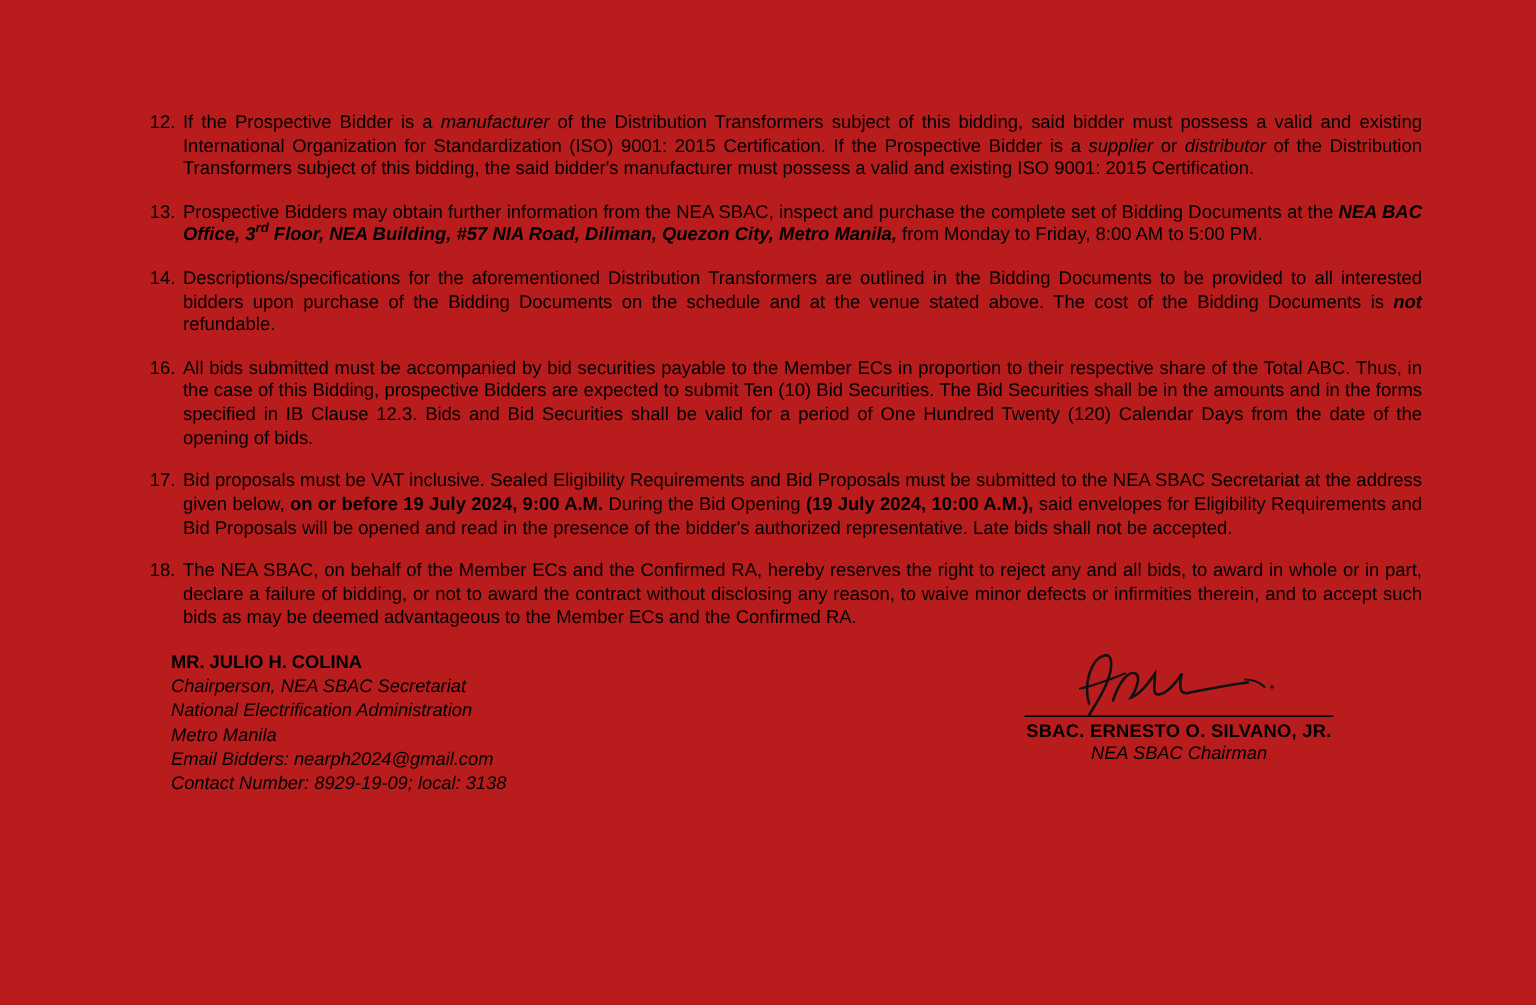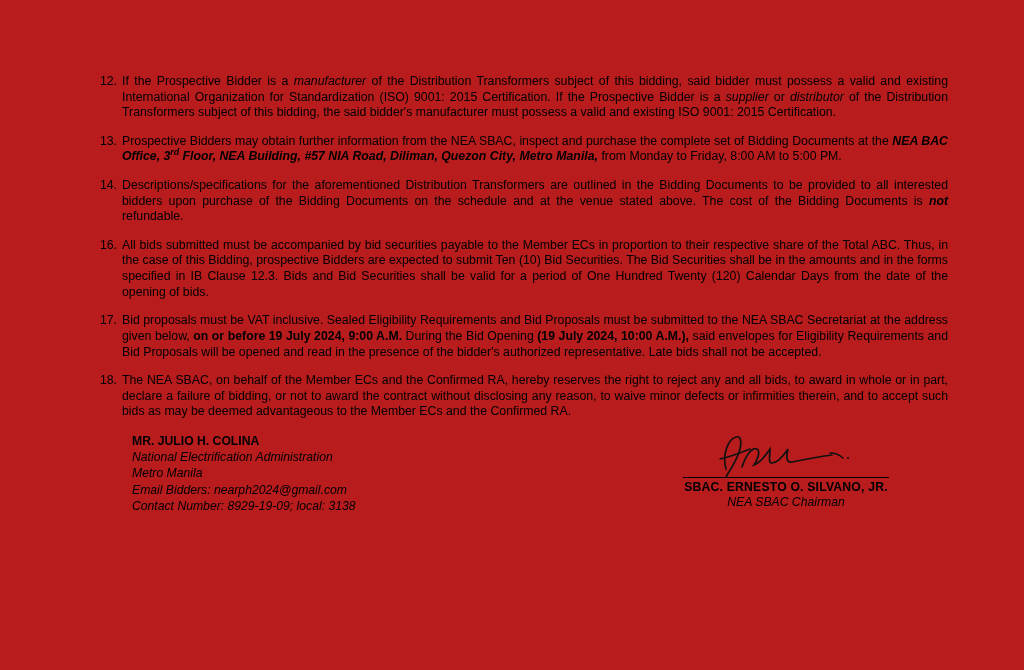--- a/index.html
+++ b/index.html
@@ -49,21 +49,21 @@
   .clause-text .bi { font-weight: bold; font-style: italic; }
   sup { font-size: 0.72em; vertical-align: super; line-height: 0; }
 
   .signature-area {
     position: relative;
     margin-top: 4px;
     min-height: 110px;
   }
   .left-block {
     position: absolute;
-    left: 36px;
+    left: 18px;
     top: 0;
     font-size: 12.2px;
     line-height: 1.33;
   }
   .left-block .name {
     font-weight: bold;
   }
   .left-block .it {
     font-style: italic;
   }
@@ -124,20 +124,21 @@
         <div class="clause-num">17.</div>
         <div class="clause-text">Bid proposals must be VAT inclusive. Sealed Eligibility Requirements and Bid Proposals must be submitted to the NEA SBAC Secretariat at the address given below, <b>on or before 19 July 2024, 9:00 A.M.</b> During the Bid Opening <b>(19 July 2024, 10:00 A.M.),</b> said envelopes for Eligibility Requirements and Bid Proposals will be opened and read in the presence of the bidder's authorized representative. Late bids shall not be accepted.</div>
       </div>
       <div class="clause">
         <div class="clause-num">18.</div>
         <div class="clause-text">The NEA SBAC, on behalf of the Member ECs and the Confirmed RA, hereby reserves the right to reject any and all bids, to award in whole or in part, declare a failure of bidding, or not to award the contract without disclosing any reason, to waive minor defects or infirmities therein, and to accept such bids as may be deemed advantageous to the Member ECs and the Confirmed RA.</div>
       </div>
       <div class="signature-area">
         <div class="left-block">
           <div class="name">MR. JULIO H. COLINA</div>
+          <div class="it">Chairperson, NEA SBAC Secretariat</div>
           <div class="it">National Electrification Administration</div>
           <div class="it">Metro Manila</div>
           <div class="it">Email Bidders: nearph2024@gmail.com</div>
           <div class="it">Contact Number: 8929-19-09; local: 3138</div>
         </div>
         <div class="right-block">
           <div class="sig-glyph">
             <svg width="150" height="52" viewBox="0 0 150 52">
               <path d="M14 40 C10 26 16 10 24 8 C30 6 30 16 26 26 C22 36 16 44 14 48" fill="none" stroke="#111" stroke-width="1.7" stroke-linecap="round"></path>
               <path d="M8 30 C18 28 28 24 38 20" fill="none" stroke="#111" stroke-width="1.4" stroke-linecap="round"></path>

